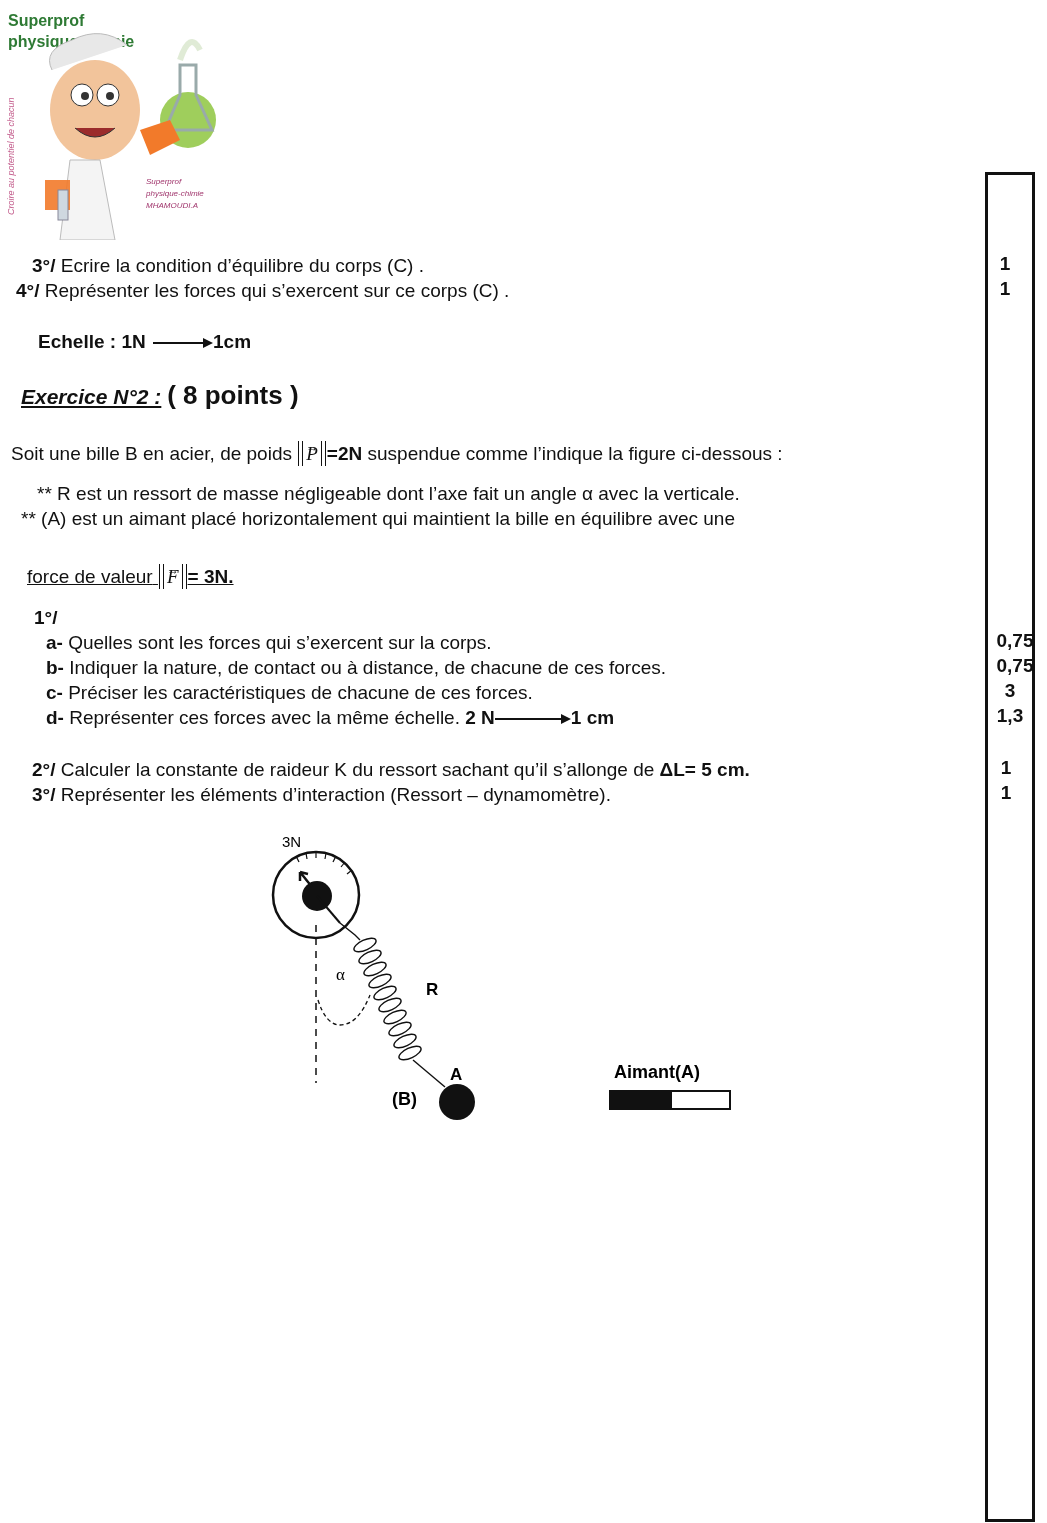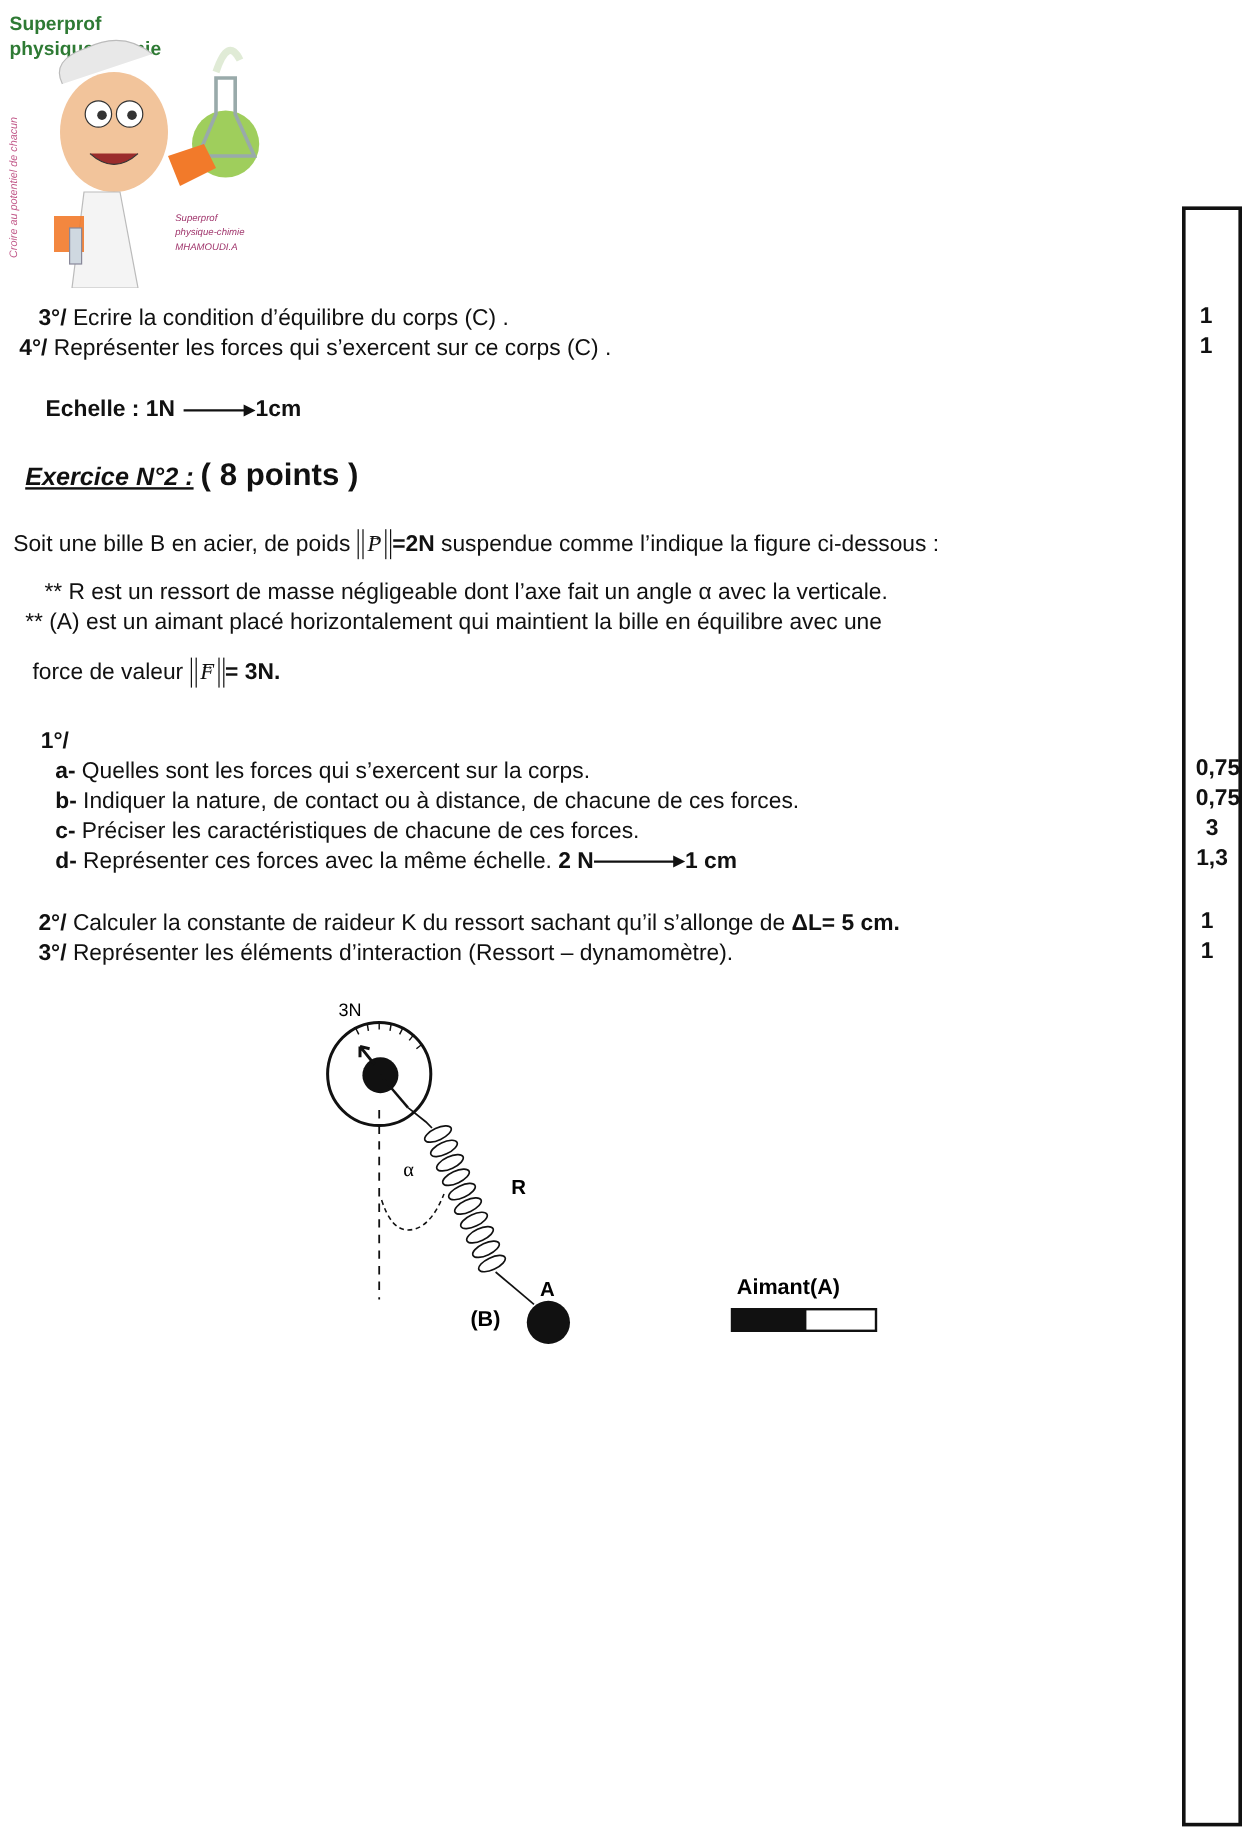--- a/index.html
+++ b/index.html
@@ -67,21 +67,21 @@
   <span style="font-weight:bold;font-style:italic;text-decoration:underline;">Exercice  N°2 :</span>
   <span class="b" style="font-size:26px;">( 8 points )</span>
 </div>
 
 <div class="abs q" style="left:11px;top:441px;">
   <span>Soit une bille B en acier, de poids</span>
   <span class="norm"><span class="norm-inner"><span class="vec">→</span><span>P</span></span></span><span class="b">=2N</span><span> suspendue comme l’indique la figure ci-dessous :</span>
 </div>
 <div class="abs q" style="left:21px;top:481px;margin-left:16px;">** R est un ressort de masse négligeable dont l’axe fait un angle α avec la verticale.</div>
 <div class="abs q" style="left:21px;top:506px;">** (A) est un aimant placé horizontalement qui maintient la bille en équilibre avec une</div>
-<div class="abs q" style="left:27px;top:548px;">
+<div class="abs q" style="left:27px;top:564px;text-decoration:underline;">
   <span>force de valeur</span>
   <span class="norm"><span class="norm-inner"><span class="vec">→</span><span>F</span></span></span><span class="b">= 3N.</span>
 </div>
 
 <div class="abs q b" style="left:34px;top:605px;">1°/</div>
 <div class="abs q" style="left:46px;top:630px;"><span class="b">a-</span><span> Quelles sont les forces qui s’exercent sur la corps.</span></div>
 <div class="abs q" style="left:46px;top:655px;"><span class="b">b-</span><span> Indiquer la nature, de contact ou à distance, de chacune de ces forces.</span></div>
 <div class="abs q" style="left:46px;top:680px;"><span class="b">c-</span><span> Préciser les caractéristiques de chacune de ces forces.</span></div>
 <div class="abs q" style="left:46px;top:705px;"><span class="b">d-</span><span> Représenter ces forces avec la même échelle. </span><span class="b">2 N</span><svg class="arrow-line" width="76" height="12">
       <line x1="0" y1="6" x2="68" y2="6" stroke="#111" stroke-width="2"></line>

